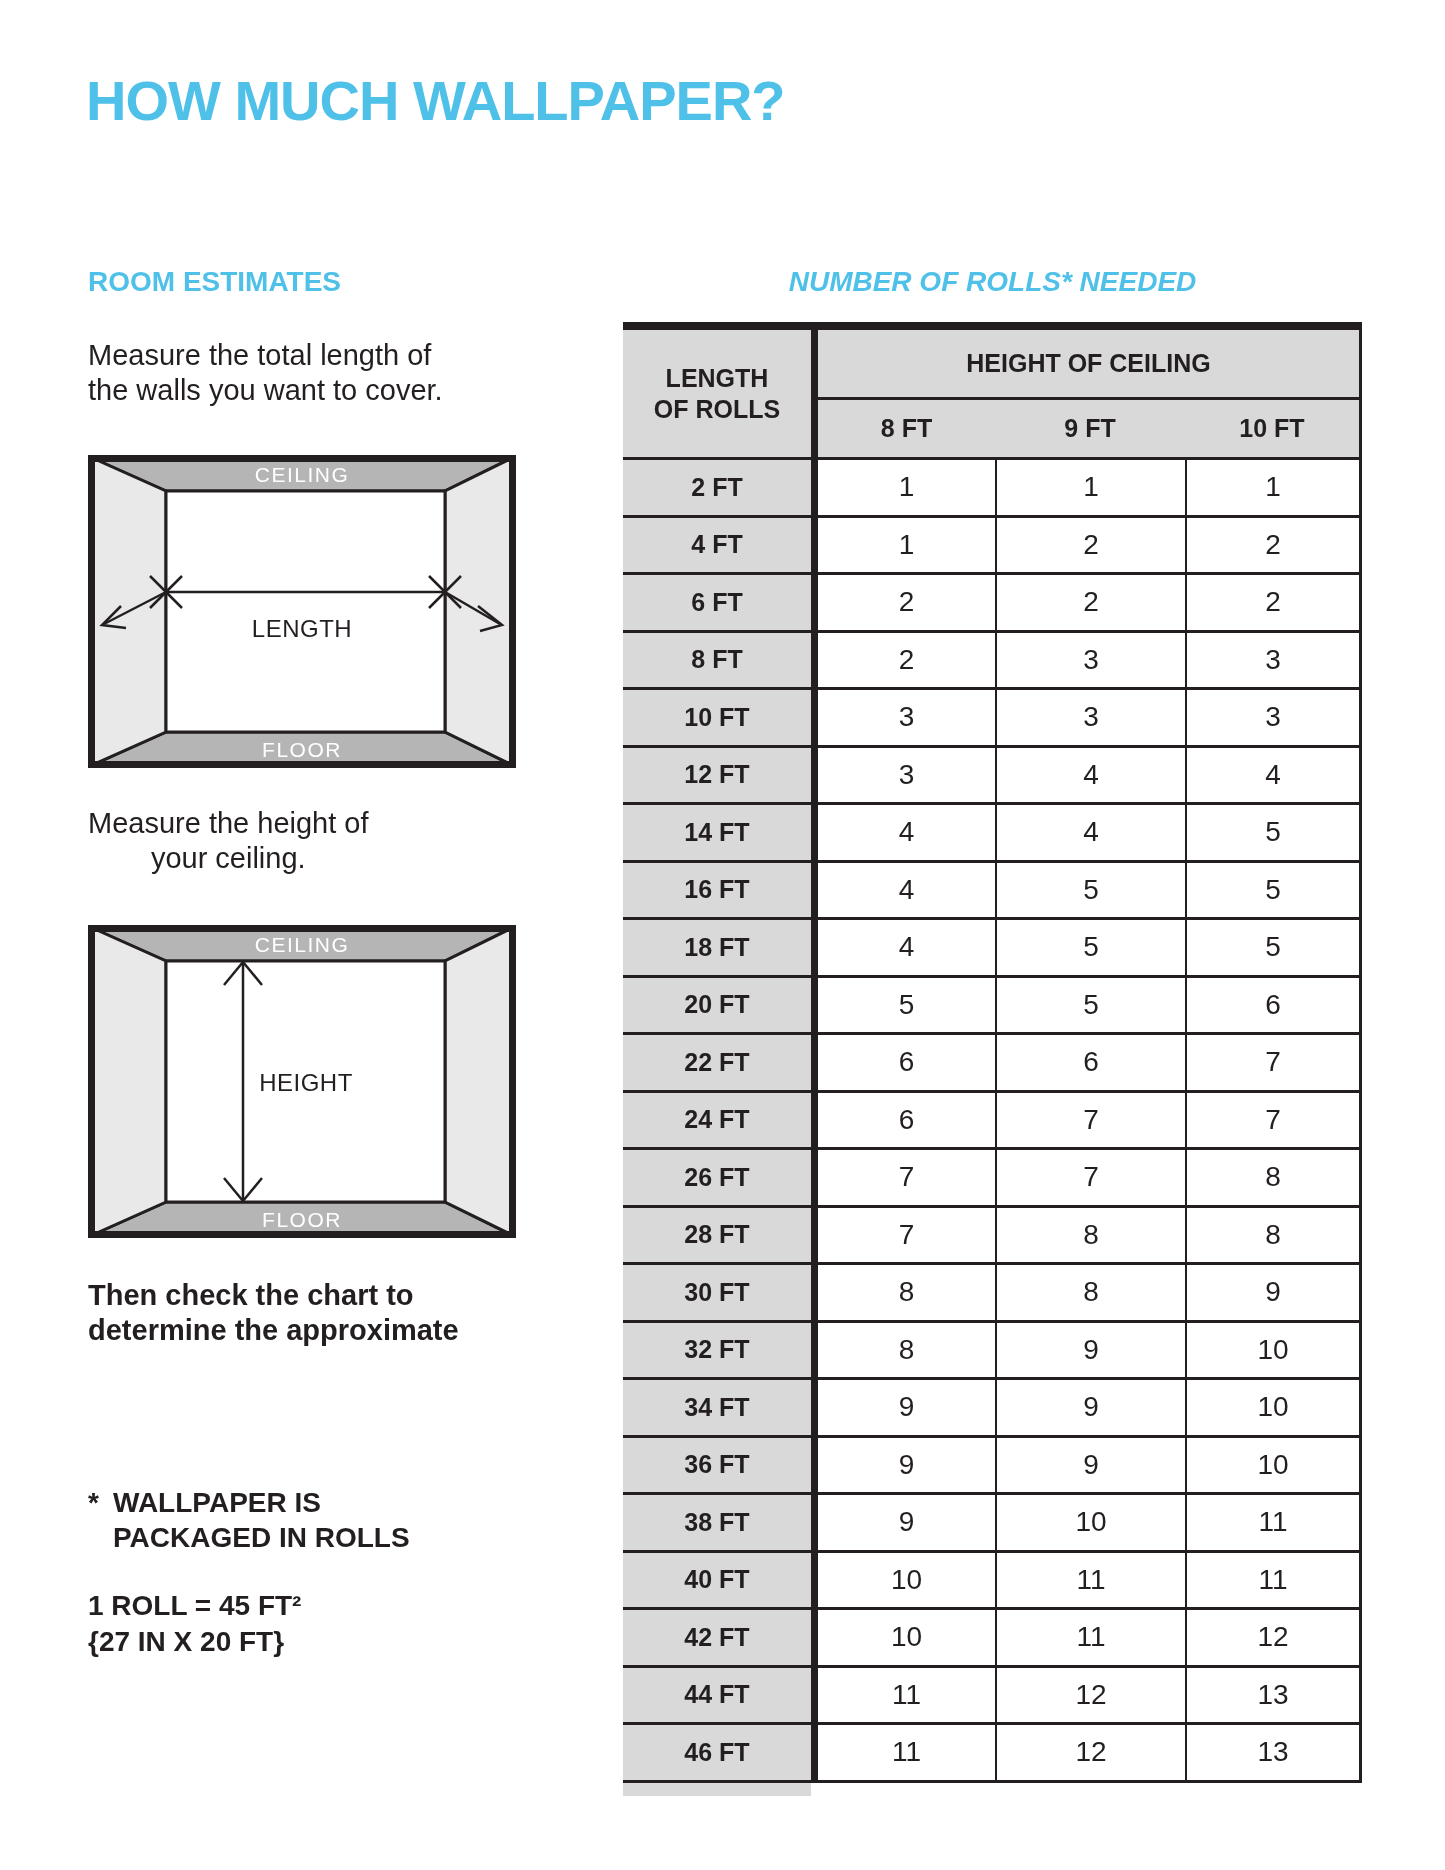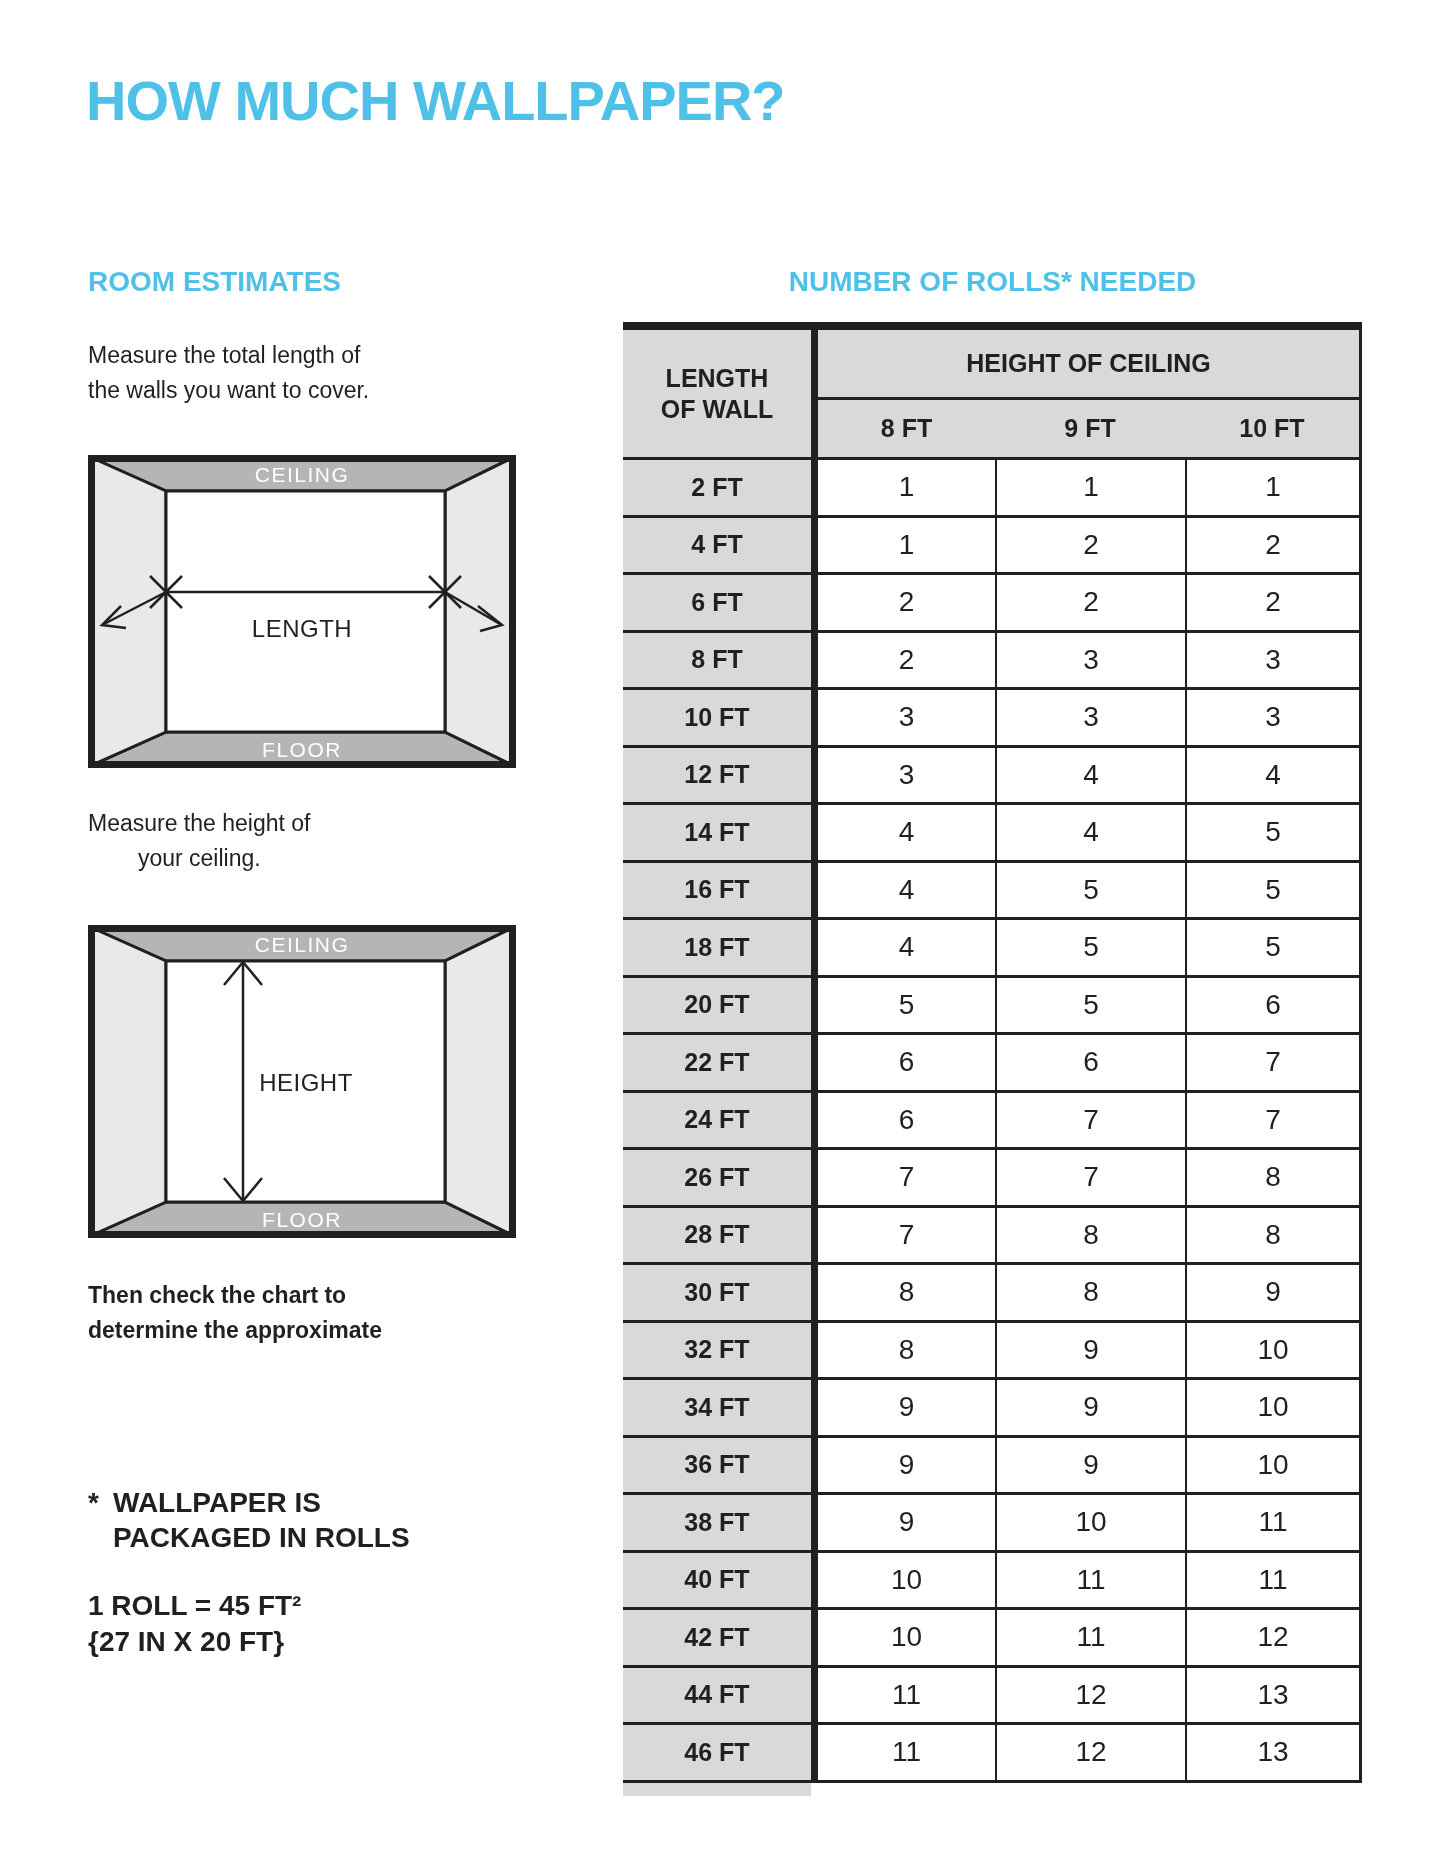--- a/index.html
+++ b/index.html
@@ -15,23 +15,23 @@
     font-family:"Liberation Sans", sans-serif;color:var(--ink);
   }
   .title{
     position:absolute;left:86px;top:68px;
     font-size:56px;font-weight:bold;color:var(--blue);letter-spacing:-1px;white-space:nowrap;
   }
   .section-heading{
     position:absolute;font-size:28px;font-weight:bold;color:var(--blue);letter-spacing:0;white-space:nowrap;text-align:right;
   }
   .h-room{left:88px;top:266px;}
-  .h-rolls{left:623px;top:266px;width:739px;text-align:center;}
+  .h-rolls{left:623px;top:266px;width:739px;text-align:center;font-style:italic;}
   .body-text{
-    position:absolute;font-size:23px;line-height:35px;color:var(--ink);
+    position:absolute;font-size:29px;line-height:35px;color:var(--ink);
   }
   .p1{left:88px;top:338px;}
   .p2{left:88px;top:806px;text-align:center;}
   .p3{left:88px;top:1278px;font-weight:bold;}
   .diagram{position:absolute;left:88px;}
   .d1{top:455px;}
   .d2{top:925px;}
   .footnote{
     position:absolute;left:88px;top:1485px;
     font-size:28px;font-weight:bold;line-height:35px;
@@ -167,21 +167,21 @@
   <div class="rollinfo">
     <div>1 ROLL = 45 FT²</div>
     <div>{27 IN X 20 FT}</div>
   </div>
 
   <div class="section-heading h-rolls">NUMBER OF ROLLS* NEEDED</div>
 
   <div class="wtable">
     <div class="cell hdr corner">
       <div>LENGTH</div>
-      <div>OF WALL</div>
+      <div>OF ROLLS</div>
     </div>
     <div class="cell hdr group">HEIGHT OF CEILING</div>
     <div class="cell hdr sub s1">8 FT</div>
     <div class="cell hdr sub s2">9 FT</div>
     <div class="cell hdr sub s3">10 FT</div>
 
     <div class="cell rowlabel">2 FT</div>
       <div class="cell val c1">1</div>
       <div class="cell val c2">1</div>
       <div class="cell val c3">1</div>

